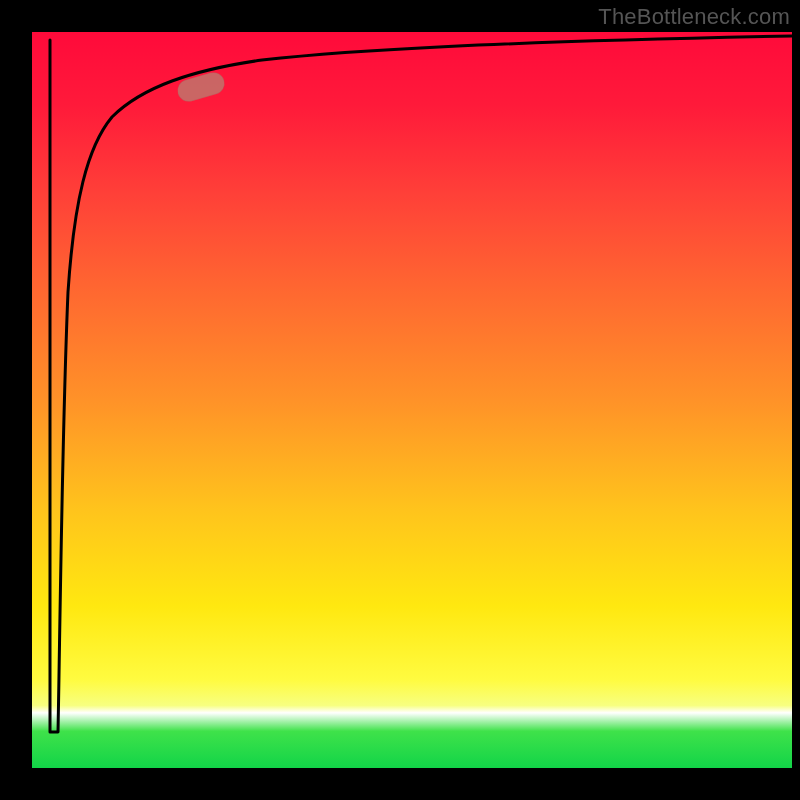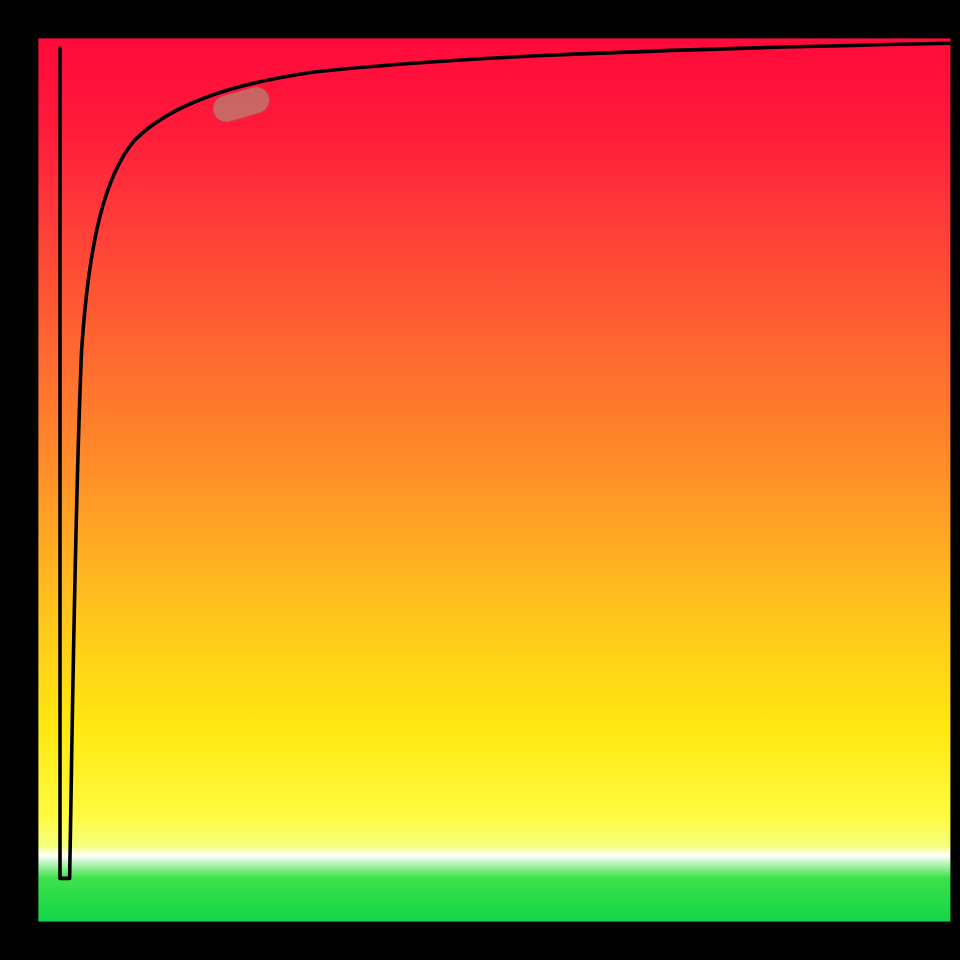--- a/index.html
+++ b/index.html
@@ -83,14 +83,15 @@
               C 42 170, 55 115, 80 85
               C 110 55, 160 38, 230 28
               C 320 18, 460 10, 760 4
             " fill="none" stroke="#000" stroke-width="3" stroke-linejoin="round" stroke-linecap="round"></path>
     </svg>
 
     <div class="marker" style="left:145px; top:44px;"></div>
 
   </div>
 
+  <div class="watermark">TheBottleneck.com</div>
 
 </div>
 
 </body></html>

